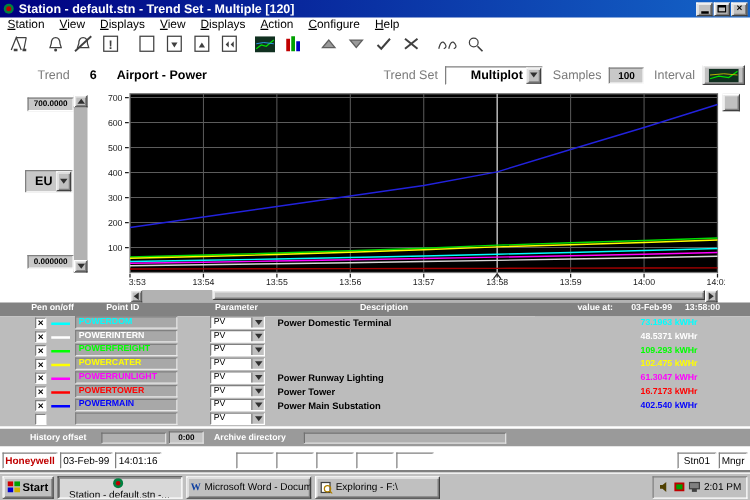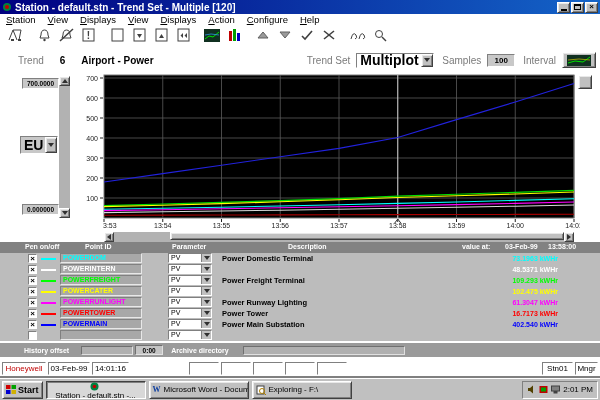--- a/index.html
+++ b/index.html
@@ -33,21 +33,21 @@
   .toolbar{position:absolute;left:0;top:25px;width:600px;height:20px;display:flex;align-items:center;padding-left:4px;}
   .tool-btn{width:22px;height:18px;display:flex;align-items:center;justify-content:center;}
   .tool-gap{width:7px;}
   .toolbar svg{display:block;}
 
   
   .trendrow{position:absolute;left:0;top:50px;width:600px;height:20px;display:flex;align-items:center;font-size:10px;}
   .dim{color:#7a7a7a;}
   .b{font-weight:bold;color:#000;}
   .combo{display:flex;align-items:center;background:#fff;border:1px solid;border-color:#808080 #fff #fff #808080;height:15px;}
-  .combo .txt{flex:1;font-size:14px;font-weight:bold;padding:0 3px;white-space:nowrap;overflow:hidden;}
+  .combo .txt{flex:1;font-size:10px;font-weight:bold;padding:0 3px;white-space:nowrap;overflow:hidden;text-align:right;}
   .combo .dd{width:12px;align-self:stretch;display:flex;align-items:center;justify-content:center;}
 
   
   .chartzone{position:absolute;left:0;top:72px;width:600px;height:170px;}
   .tinybox{font-size:6.5px;font-weight:bold;color:#000;display:flex;align-items:center;justify-content:center;}
   .vscroll{display:flex;flex-direction:column;}
   .vscroll .track{flex:1;background:#b2b2b2;}
   .hscroll{display:flex;}
   .hscroll .track{flex:1;background:#b2b2b2;position:relative;}
 
@@ -217,21 +217,21 @@
     </div>
     <div class="tool-btn">
       <svg width="14" height="13">
           <circle cx="6" cy="5" r="3.5" stroke="#404040" fill="none"></circle>
           <line x1="9" y1="8" x2="13" y2="12" stroke="#404040" stroke-width="1.4"></line>
         </svg>
     </div>
   </div>
 
   <div class="trendrow">
-    <span class="dim" style="margin-left:18px">Trend</span>
+    <span class="dim" style="margin-left:30px">Trend</span>
     <span class="b" style="margin-left:16px">6</span>
     <span class="b" style="margin-left:16px">Airport - Power</span>
     <span class="dim" style="margin-left:auto">Trend Set</span>
     <div class="combo" style="width:78px;margin-left:6px">
       <span class="txt">Multiplot</span>
       <span class="dd raised">
           <span class="tri-down"></span>
         </span>
     </div>
     <span class="dim" style="margin-left:8px">Samples</span>
@@ -387,21 +387,20 @@
     <div class="pen-row">
       <span class="pen-cb">×</span>
         <span class="pen-dash" style="background: rgb(0, 255, 0);"></span>
       <span class="pen-id" style="color: rgb(0, 255, 0);">POWERFREIGHT</span>
       <span class="pen-param">
           <span class="txt">PV</span>
           <span class="dd">
             <span class="tri-down"></span>
           </span>
         </span>
-      <span class="pen-desc">Power Freight Terminal</span>
       <span class="pen-val" style="color: rgb(0, 255, 0);">109.293 kWHr</span>
     </div>
     <div class="pen-row">
       <span class="pen-cb">×</span>
         <span class="pen-dash" style="background: rgb(255, 255, 0);"></span>
       <span class="pen-id" style="color: rgb(255, 255, 0);">POWERCATER</span>
       <span class="pen-param">
           <span class="txt">PV</span>
           <span class="dd">
             <span class="tri-down"></span>
@@ -467,21 +466,21 @@
     <span class="hist-label" style="margin-left:24px">History offset</span>
     <span class="hist-input" style="width:52px;margin-left:12px"><span></span></span>
     <span class="hist-input tinybox" style="width:28px;height:10px;margin-left:2px;background:#c4c4c4">
         <span>0:00</span>
       </span>
     <span class="hist-label" style="margin-left:8px">Archive directory</span>
     <span class="hist-input" style="width:162px;margin-left:14px"><span></span></span>
   </div>
 
   <div class="statusbar">
-    <span class="status-cell" style="width:44px;color:#c00000;font-weight:normal">Honeywell</span>
+    <span class="status-cell" style="width:44px;color:#c00000;font-weight:bold">Honeywell</span>
     <span class="status-cell" style="width:42px">03-Feb-99</span>
     <span class="status-cell" style="width:37px">14:01:16</span>
     <span style="width:58px"></span>
     <span class="status-cell" style="width:30px"></span>
     <span class="status-cell" style="width:30px"></span>
     <span class="status-cell" style="width:30px"></span>
     <span class="status-cell" style="width:30px"></span>
     <span class="status-cell" style="width:30px"></span>
     <span style="flex:1"></span>
     <span class="status-cell" style="width:31px">Stn01</span>

